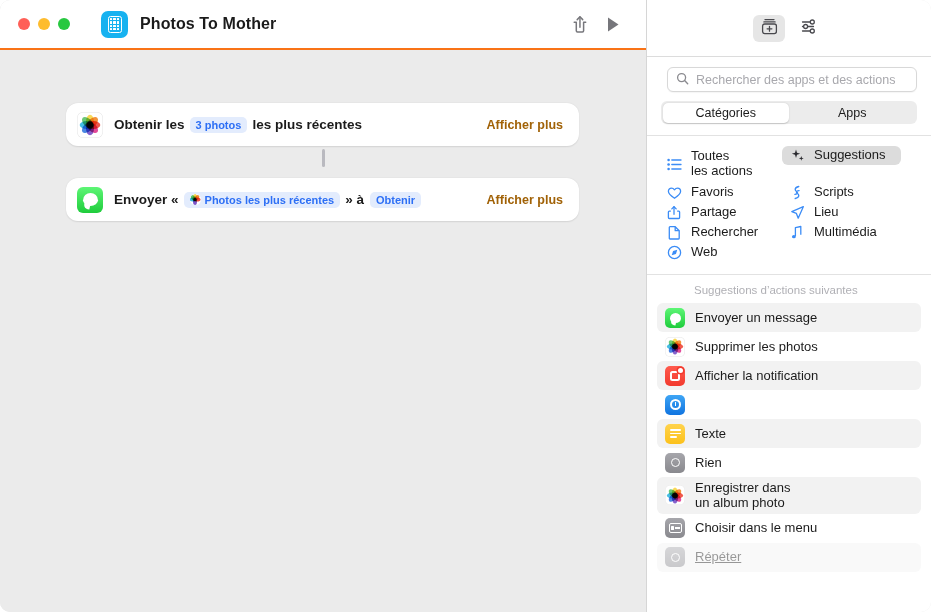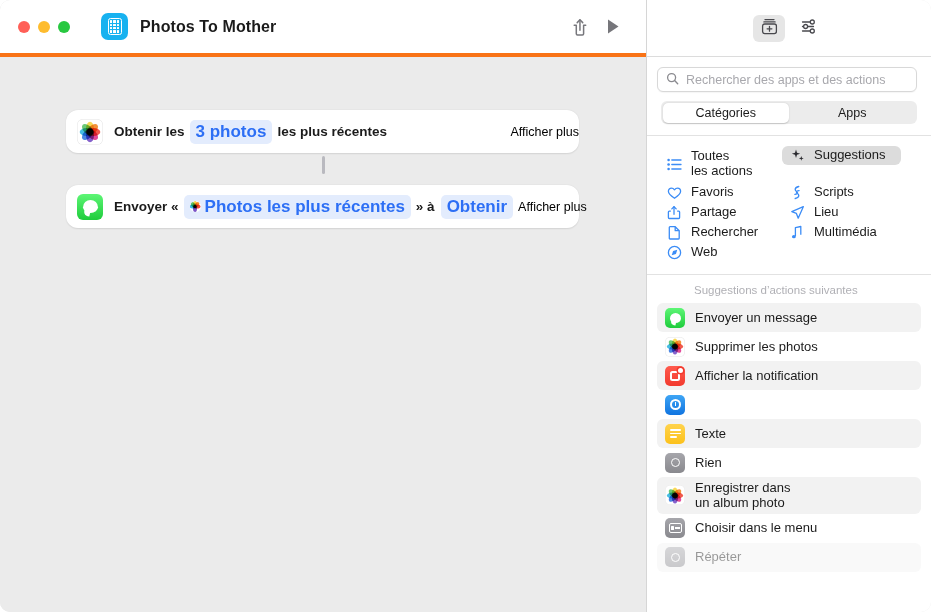--- a/index.html
+++ b/index.html
@@ -20,25 +20,25 @@
   }
 
   
   .editor {
     position: relative;
     width: 646px; height: 612px;
     background: #ebebeb;
     display: flex; flex-direction: column;
   }
   .titlebar {
-    height: 57px;
+    height: 50px;
     background: #ffffff;
     display: flex; align-items: center;
     padding: 0 16px 0 18px;
-    border-bottom: 4px solid #f97316;
+    border-bottom: 2px solid #f97316;
     flex-shrink: 0;
   }
   .traffic { display: flex; gap: 8px; align-items: center; }
   .dot { width: 12px; height: 12px; border-radius: 50%; }
   .dot.red { background: #ff5f57; }
   .dot.yellow { background: #febc2e; }
   .dot.green { background: #28c840; }
 
   .app-icon {
     width: 27px; height: 27px;
@@ -112,29 +112,30 @@
     display: flex; align-items: center;
     white-space: nowrap;
   }
   .token {
     background: #e3ecfd;
     color: #2d6ff5;
     border-radius: 5px;
     padding: 2px 6px;
     margin: 0 5px;
     font-weight: bold;
-    font-size: 17px;
+    font-size: 11px;
     display: inline-flex; align-items: center; gap: 4px;
   }
   .token.plain { margin-left: 6px; }
   .show-more {
     margin-left: auto;
+    margin-right: 16px;
     font-size: 12.5px;
-    font-weight: normal;
-    color: #000000;
+    font-weight: bold;
+    color: #a16207;
     white-space: nowrap;
   }
 
   
   .photos-ico { background: #ffffff; box-shadow: 0 0 0 .5px #e3e3e3 inset; overflow: hidden; }
   .photos-ico .petals { position: absolute; inset: 0; }
   .photos-ico .p {
     position: absolute; left: 50%; top: 50%;
     width: 8px; height: 14px; border-radius: 50%;
     margin: -7px 0 0 -4px;
@@ -167,21 +168,21 @@
     border-bottom: 1px solid #dcdcdc;
     flex-shrink: 0;
   }
   .pt-btn {
     width: 32px; height: 27px;
     display: flex; align-items: center; justify-content: center;
     border-radius: 6px;
   }
   .pt-btn.active { background: #e6e6e6; }
 
-  .search-wrap { padding: 10px 14px 0 10px; }
+  .search-wrap { padding: 10px 14px 0 20px; }
   .search-box {
     height: 25px;
     background: #ffffff;
     border: 1px solid #d8d8d8;
     border-radius: 6px;
     display: flex; align-items: center;
     padding: 0 8px;
     box-shadow: 0 .5px 1px rgba(0,0,0,.04);
   }
   .search-box input {
@@ -264,21 +265,21 @@
   .ico-text { background: linear-gradient(#ffd34d, #fcc11b); display:flex; flex-direction:column; justify-content:center; align-items:center; gap:1.7px; }
   .ico-text i { display:block; width: 11px; height: 1.6px; background:#fff; border-radius:1px; }
   .ico-text i.s { width: 7px; align-self:flex-start; margin-left:4.5px; }
   .ico-none { background: linear-gradient(#a6a6ab, #89898e); display:flex; align-items:center; justify-content:center; }
   .ico-none .o { width: 9px; height: 9px; border: 1.8px solid #fff; border-radius: 50%; }
   .ico-menu { background: linear-gradient(#a6a6ab, #89898e); display:flex; align-items:center; justify-content:center; }
   .ico-menu .m { width: 13px; height: 10px; border: 1.6px solid #fff; border-radius: 2px; display:flex; align-items:center; padding-left:1.5px; gap:1.5px; }
   .ico-menu .m b { width:2.5px; height:4.5px; background:#fff; display:block; border-radius:.5px; }
   .ico-menu .m s { width:5px; height:1.4px; background:#fff; display:block; text-decoration:none; }
 
-  .clipped { opacity: .45; }
+  .clipped { opacity: .45; text-decoration: underline; }
 </style>
 </head>
 <body>
 
 <div class="window">
 
   <div class="editor">
 
     <div class="titlebar">
       <div class="traffic">

